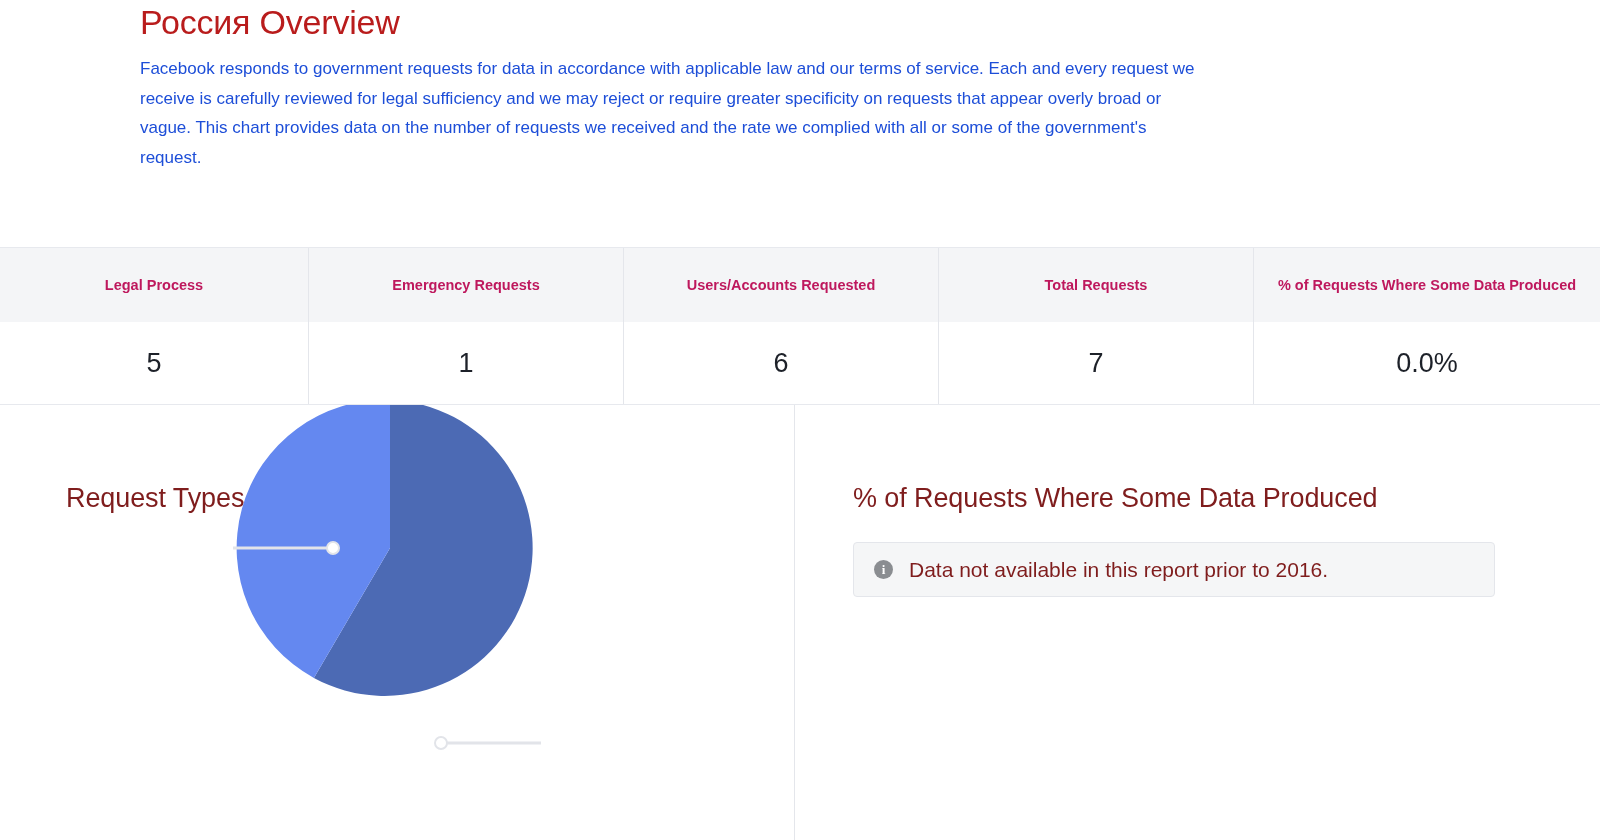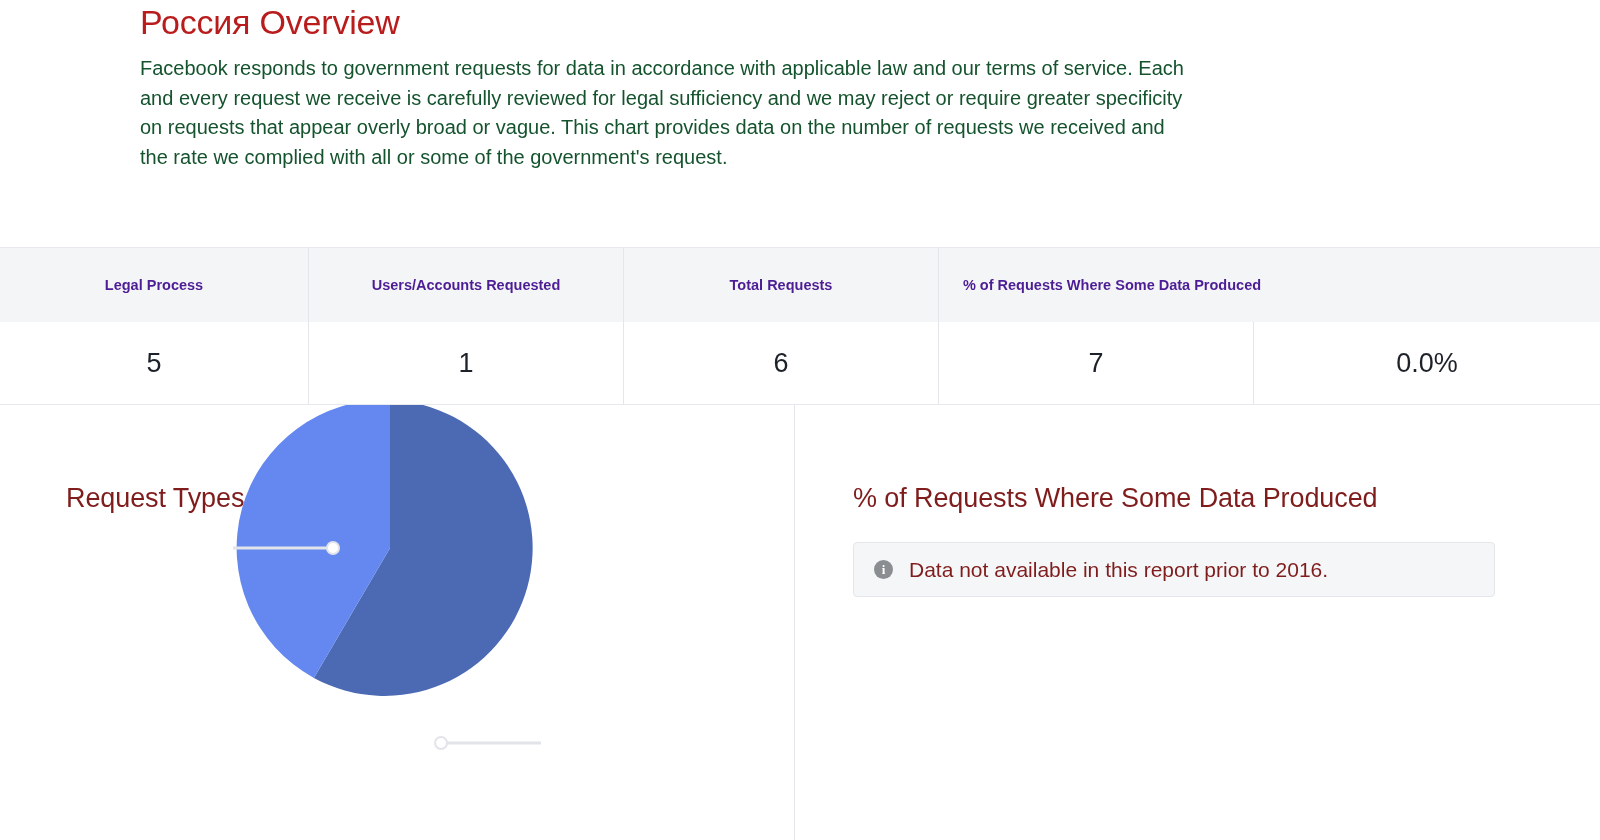--- a/index.html
+++ b/index.html
@@ -20,23 +20,23 @@
   .page-title {
     font-size: 34px;
     font-weight: 400;
     color: #b91c1c;
     line-height: 44px;
     margin: 0;
     letter-spacing: -0.2px;
   }
   .intro-paragraph {
     margin: 10px 4px 0 0;
-    font-size: 20px;
+    font-size: 17px;
     line-height: 29.5px;
-    color: #14532d;
+    color: #1d4ed8;
     width: 1055px;
   }
 
   
   .summary-table {
     position: absolute;
     left: 0;
     top: 247px;
     width: 1600px;
     border-top: 1px solid #e7e9ee;
@@ -59,21 +59,21 @@
 
   .c1 { width: 309px; }
   .c2 { width: 315px; }
   .c3 { width: 315px; }
   .c4 { width: 315px; }
   .c5 { width: 346px; }
 
   .head-row .cell {
     font-size: 14.5px;
     font-weight: bold;
-    color: #4c1d95;
+    color: #be185d;
     line-height: 21px;
   }
   .value-row .cell {
     font-size: 27px;
     font-weight: 300;
     color: #1d2129;
   }
 
   
   .charts {
@@ -151,20 +151,21 @@
 <div class="page">
 
   <div class="intro">
     <h1 class="page-title">Россия Overview</h1>
     <p class="intro-paragraph">Facebook responds to government requests for data in accordance with applicable law and our terms of service. Each and every request we receive is carefully reviewed for legal sufficiency and we may reject or require greater specificity on requests that appear overly broad or vague. This chart provides data on the number of requests we received and the rate we complied with all or some of the government's request.</p>
   </div>
 
   <div class="summary-table">
     <div class="table-row head-row">
       <div class="cell c1">Legal Process</div>
+      <div class="cell c2">Emergency Requests</div>
       <div class="cell c4">Users/Accounts Requested</div>
       <div class="cell c3">Total Requests</div>
       <div class="cell c5">% of Requests Where Some Data Produced</div>
     </div>
     <div class="table-row value-row">
       <div class="cell c1">5</div>
       <div class="cell c2">1</div>
       <div class="cell c3">6</div>
       <div class="cell c4">7</div>
       <div class="cell c5">0.0%</div>

